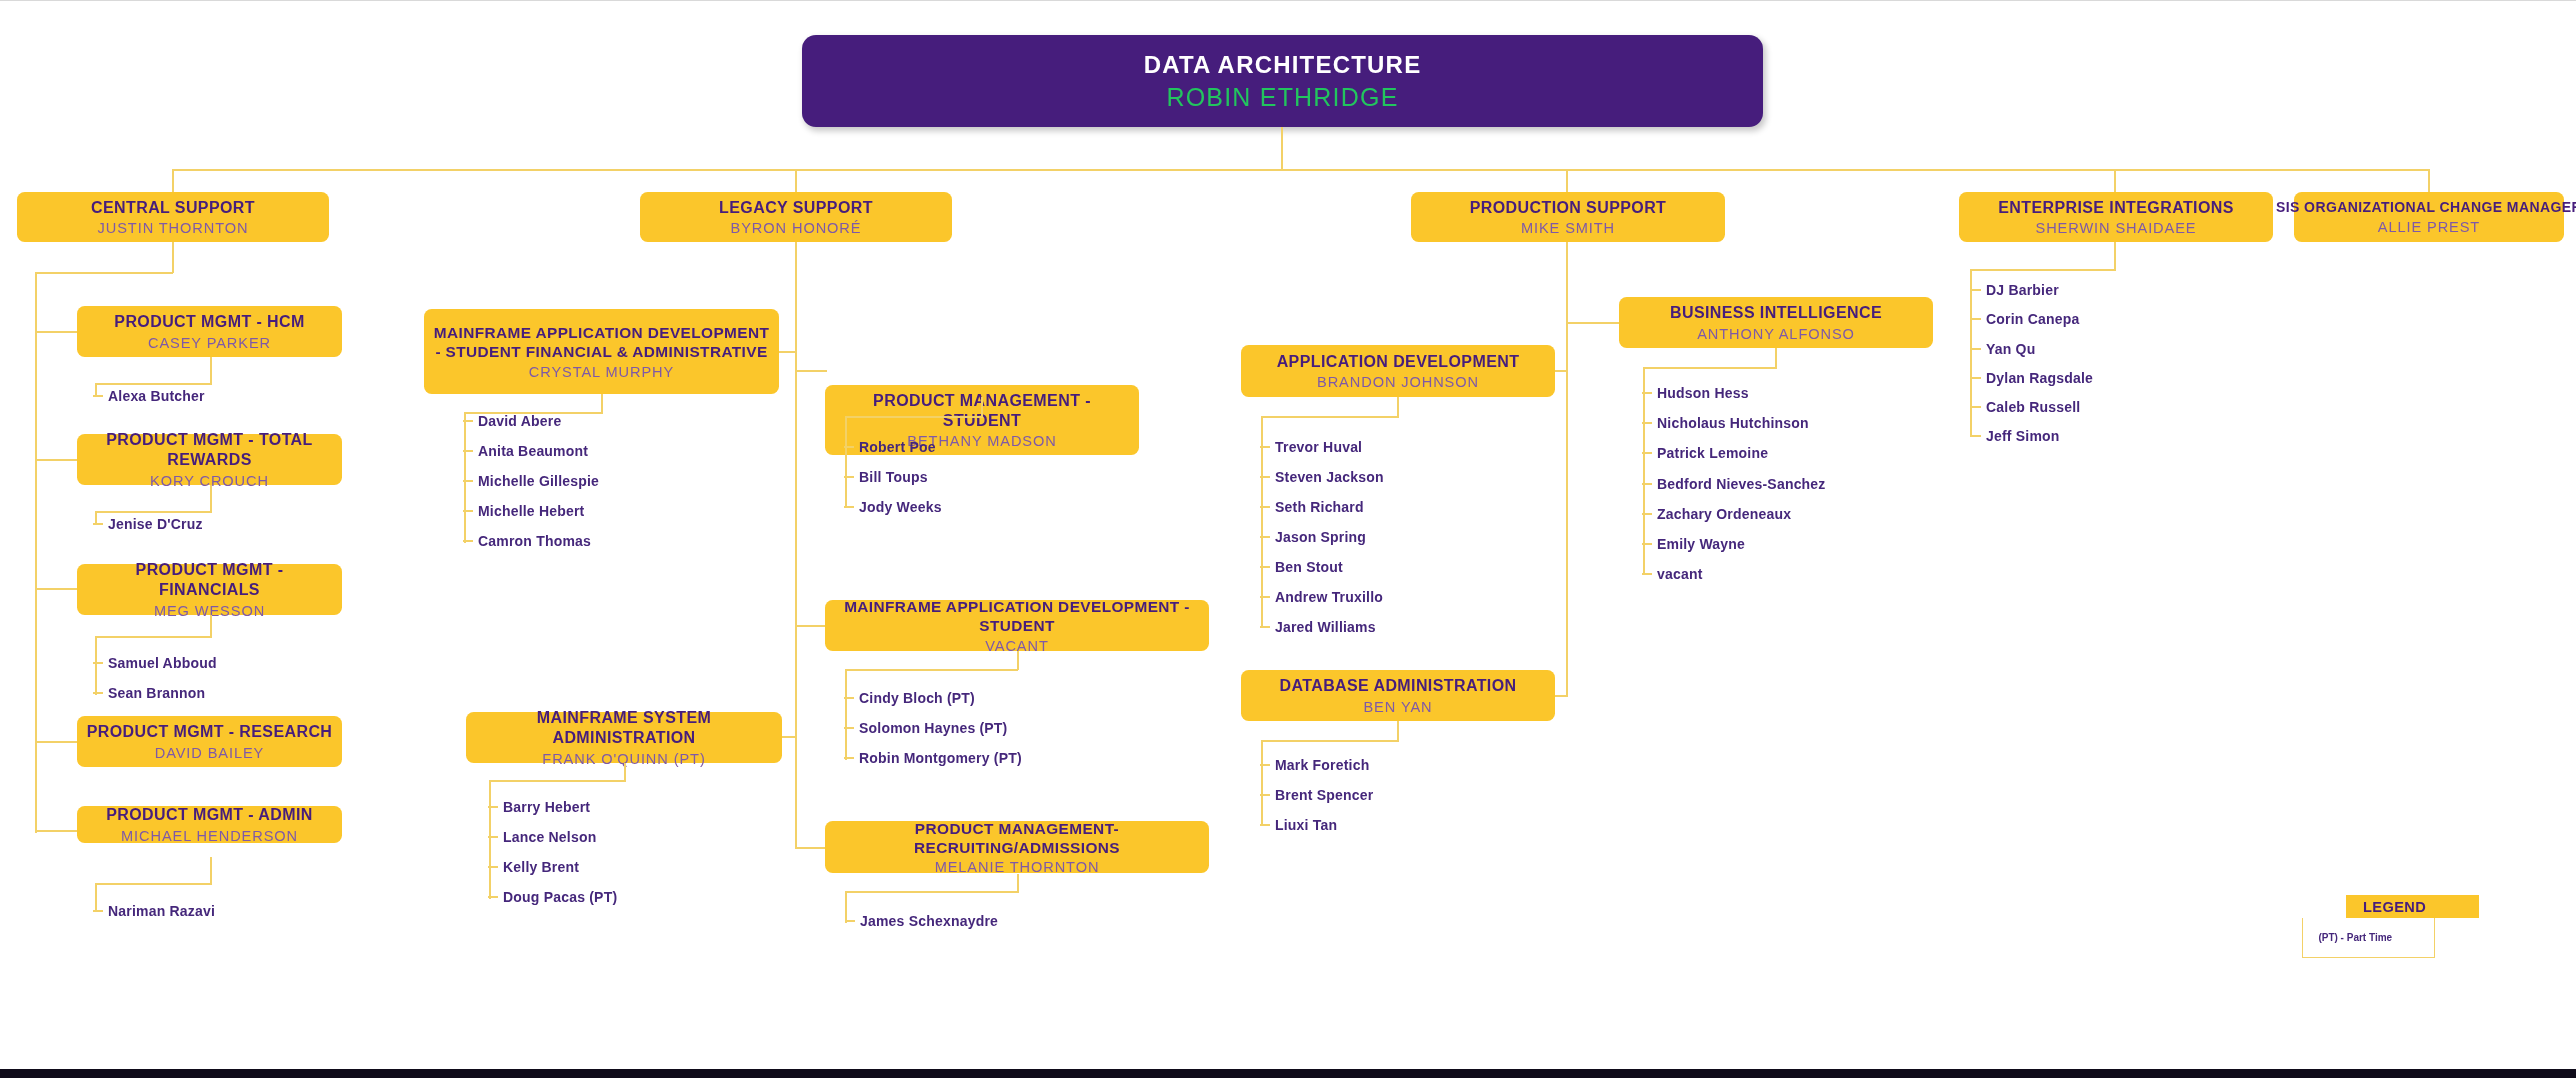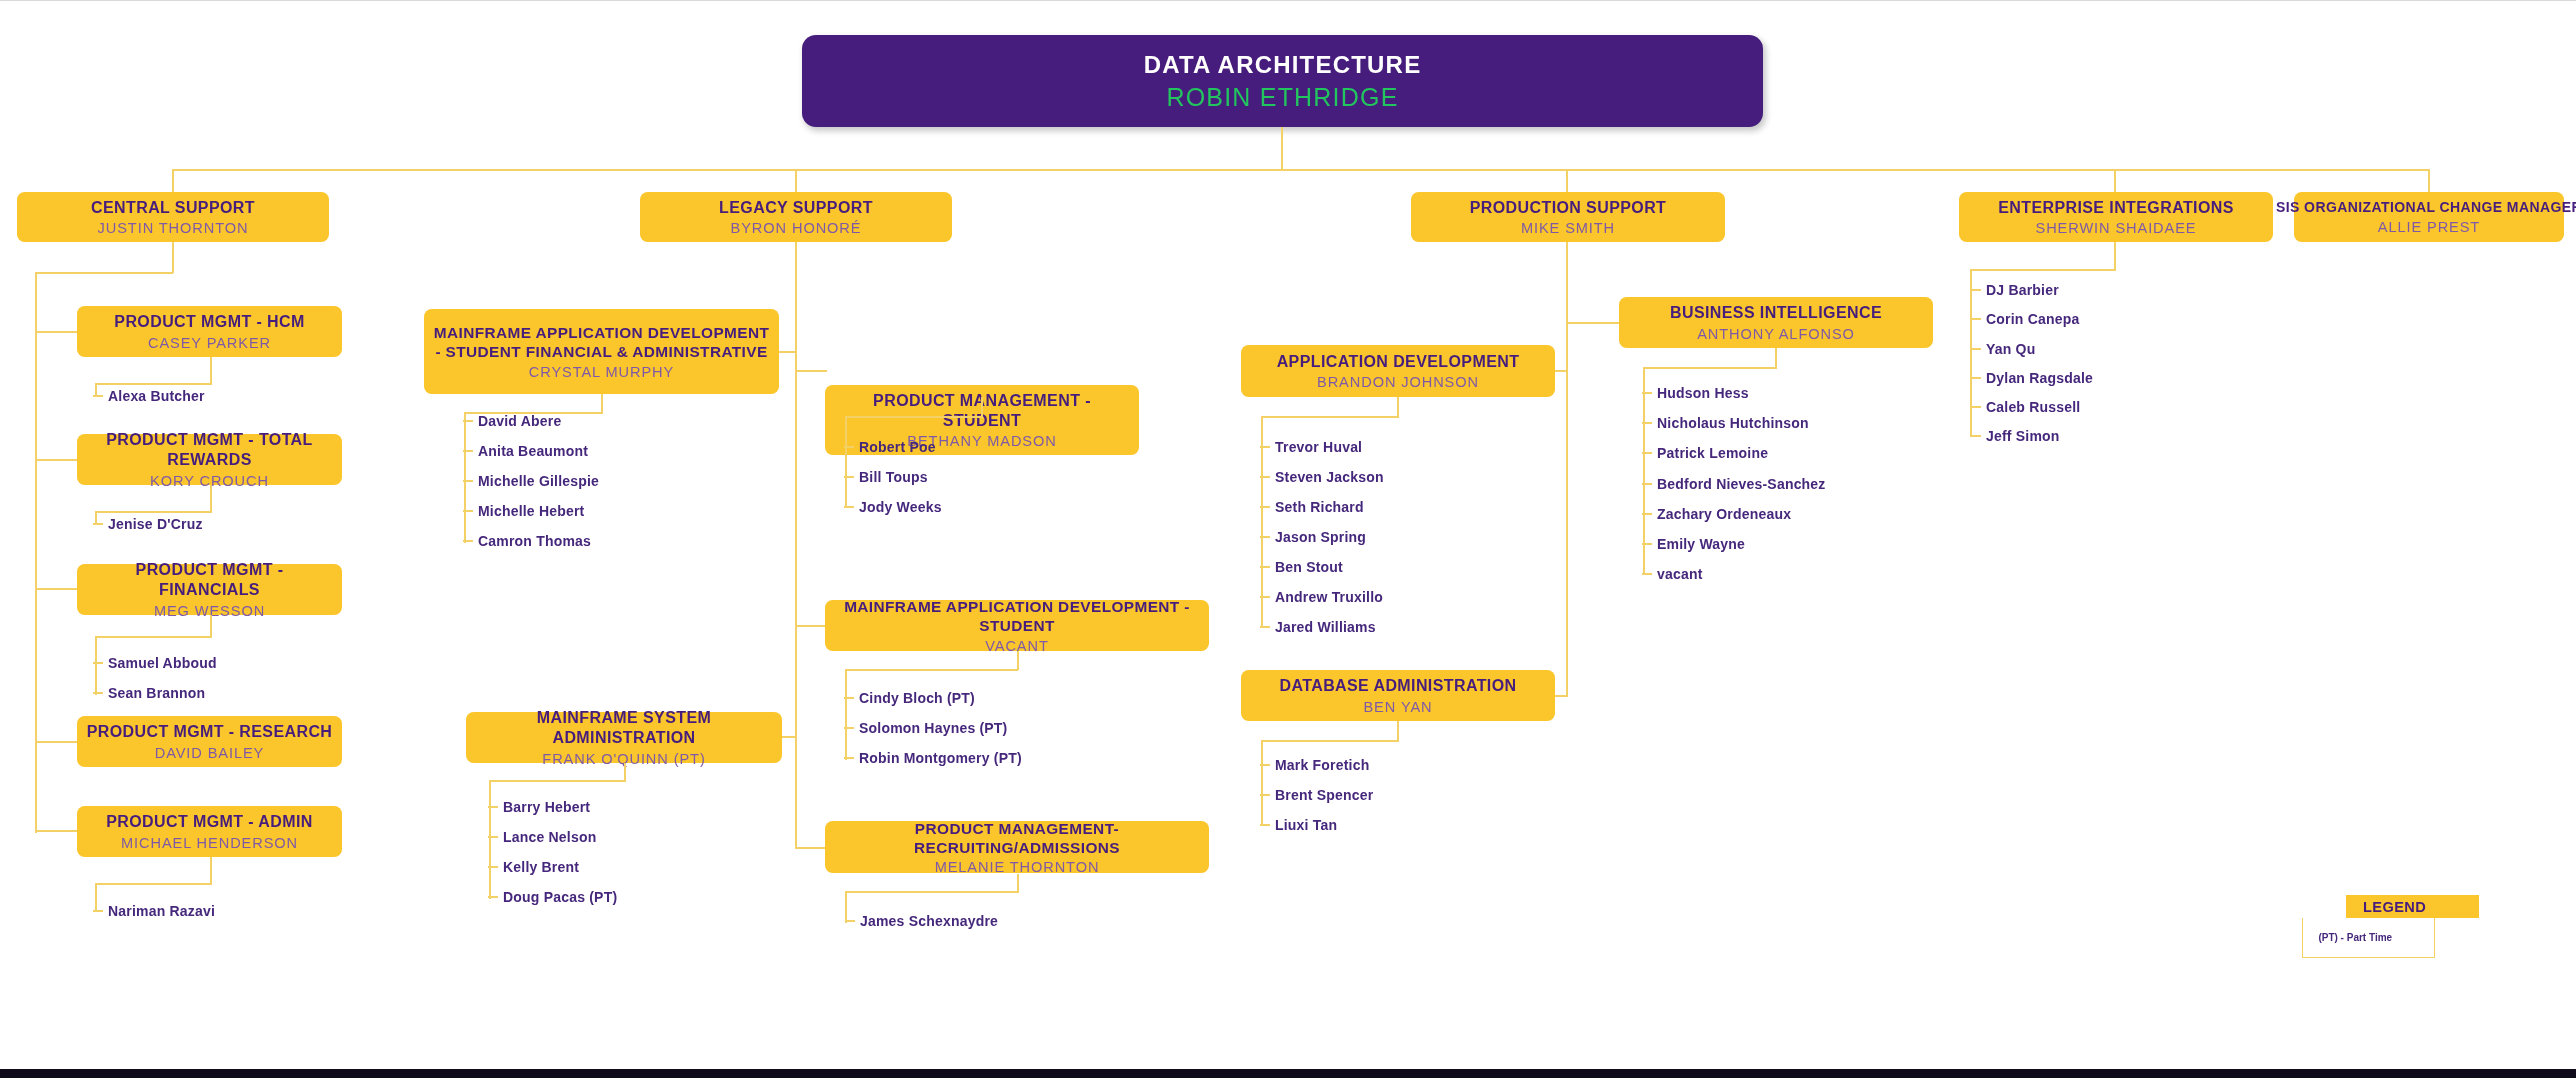--- a/index.html
+++ b/index.html
@@ -100,21 +100,21 @@
     <div class="s">KORY CROUCH</div>
   </div>
   <div class="box" style="left:77px;top:563px;width:265px;height:51px;">
     <div class="t">PRODUCT MGMT - FINANCIALS</div>
     <div class="s">MEG WESSON</div>
   </div>
   <div class="box" style="left:77px;top:715px;width:265px;height:51px;">
     <div class="t">PRODUCT MGMT - RESEARCH</div>
     <div class="s">DAVID BAILEY</div>
   </div>
-  <div class="box" style="left:77px;top:805px;width:265px;height:51px;">
+  <div class="box" style="left:77px;top:805px;width:265px;height:37px;">
     <div class="t">PRODUCT MGMT - ADMIN</div>
     <div class="s">MICHAEL HENDERSON</div>
   </div>
 
   <div class="vl" style="left:210px;top:356px;height:28px;"></div>
   <div class="hl" style="left:95px;top:382px;width:116px;"></div>
   <div class="vl" style="left:95px;top:382px;height:14px;"></div>
   <div class="member" style="left:108px;top:395px;">Alexa Butcher</div>
 
   <div class="vl" style="left:210px;top:484px;height:28px;"></div>

